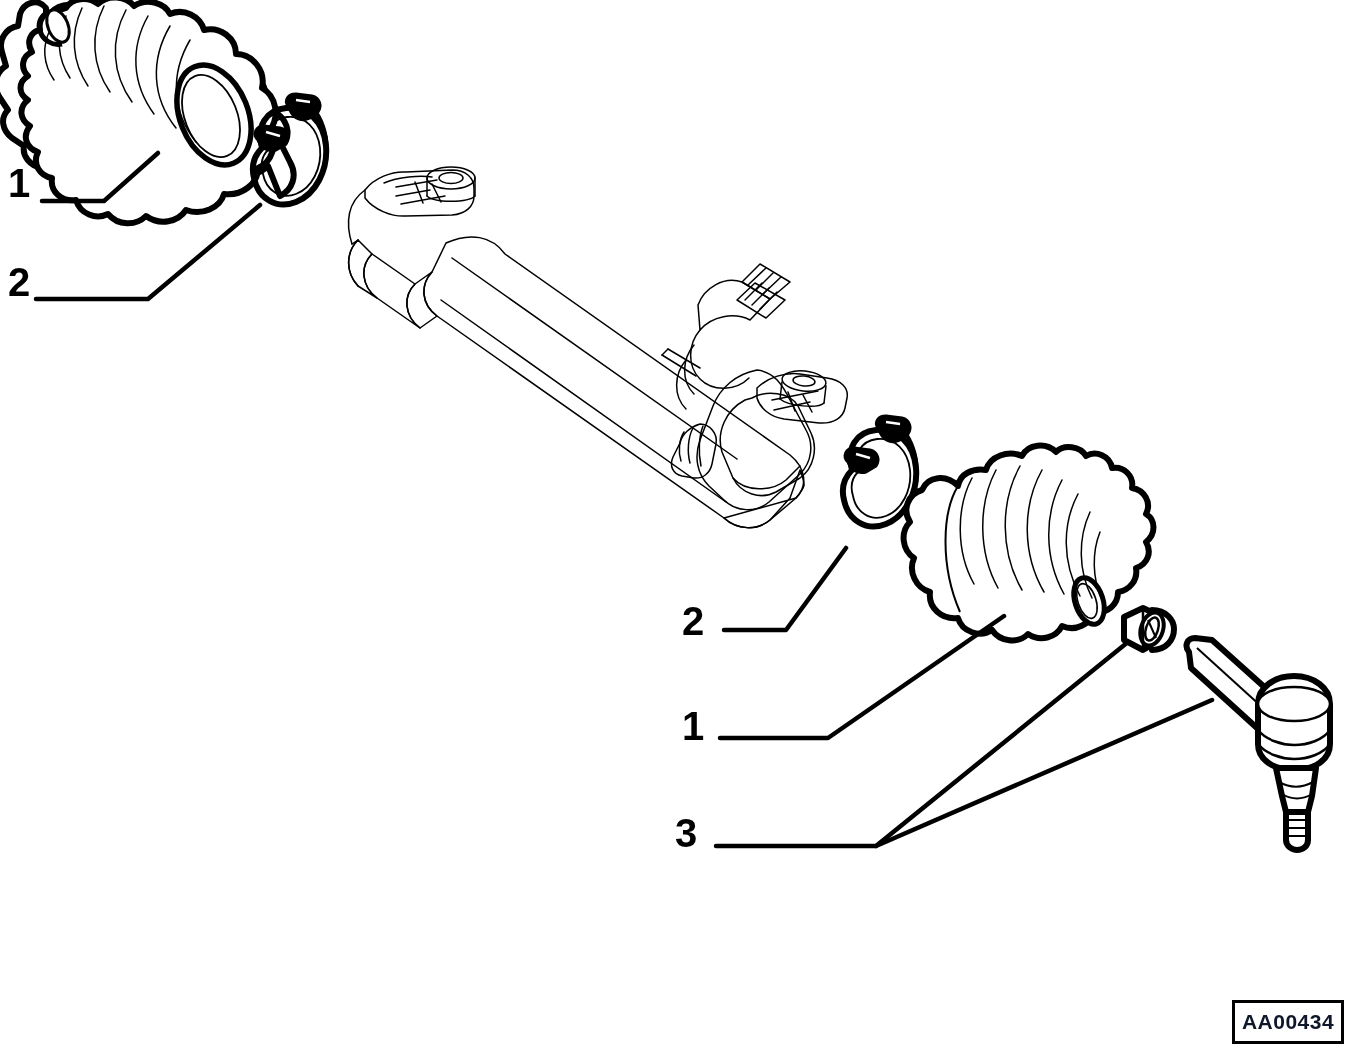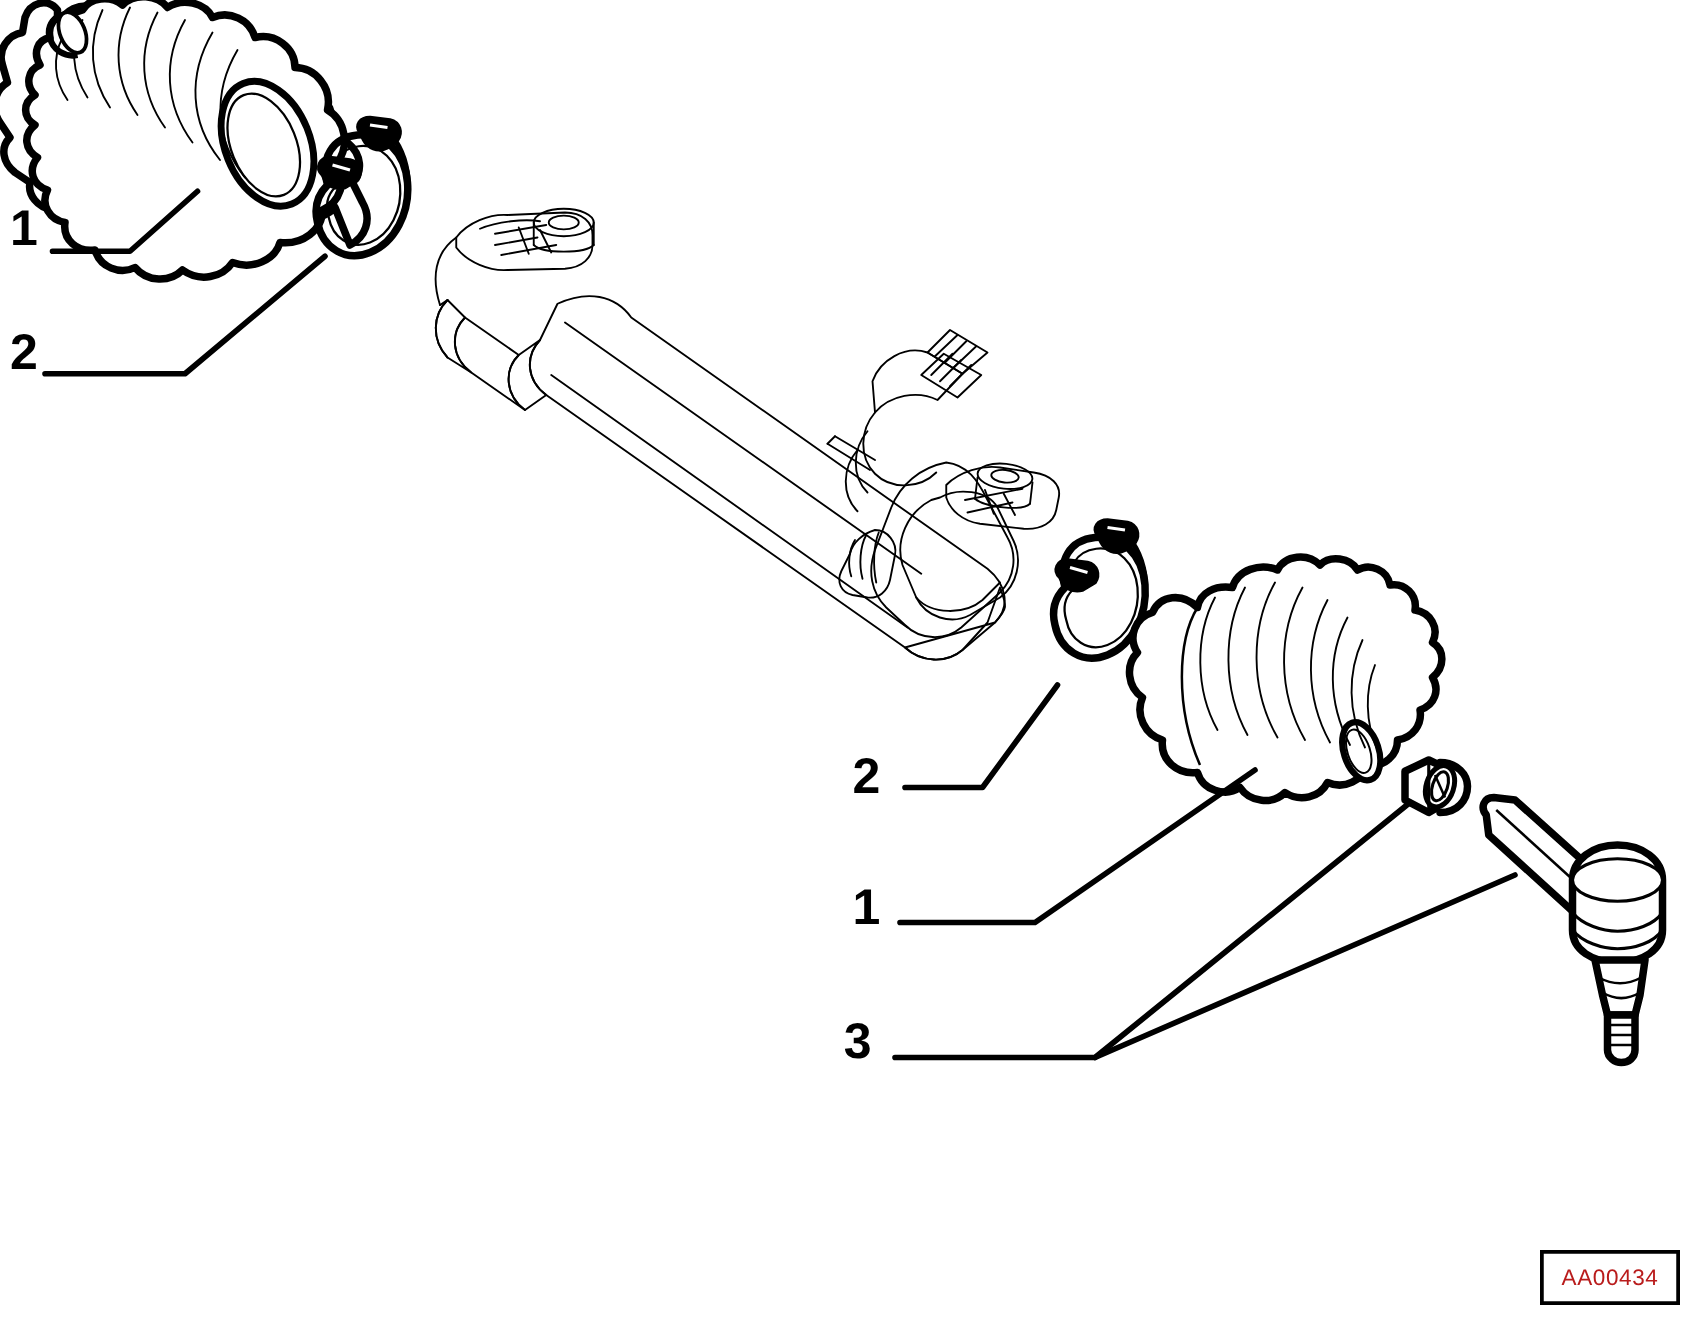--- a/index.html
+++ b/index.html
@@ -29,23 +29,23 @@
     position:absolute;
     left:1232px;top:1000px;
     width:112px;height:44px;
     border:3px solid #000;
     box-sizing:border-box;
     display:flex;align-items:center;justify-content:center;
     background:#fff;
   }
   #code-box span{
     font-family:"Liberation Sans", sans-serif;
-    font-size:18px;
-    font-weight:normal;
-    color:#b91c1c;
+    font-size:21px;
+    font-weight:bold;
+    color:#0f172a;
     letter-spacing:0.5px;
   }
 </style>
 </head>
 <body>
 
 <div id="sheet">
 
   <svg id="drawing" viewBox="0 0 1354 1056" xmlns="http://www.w3.org/2000/svg">
 

